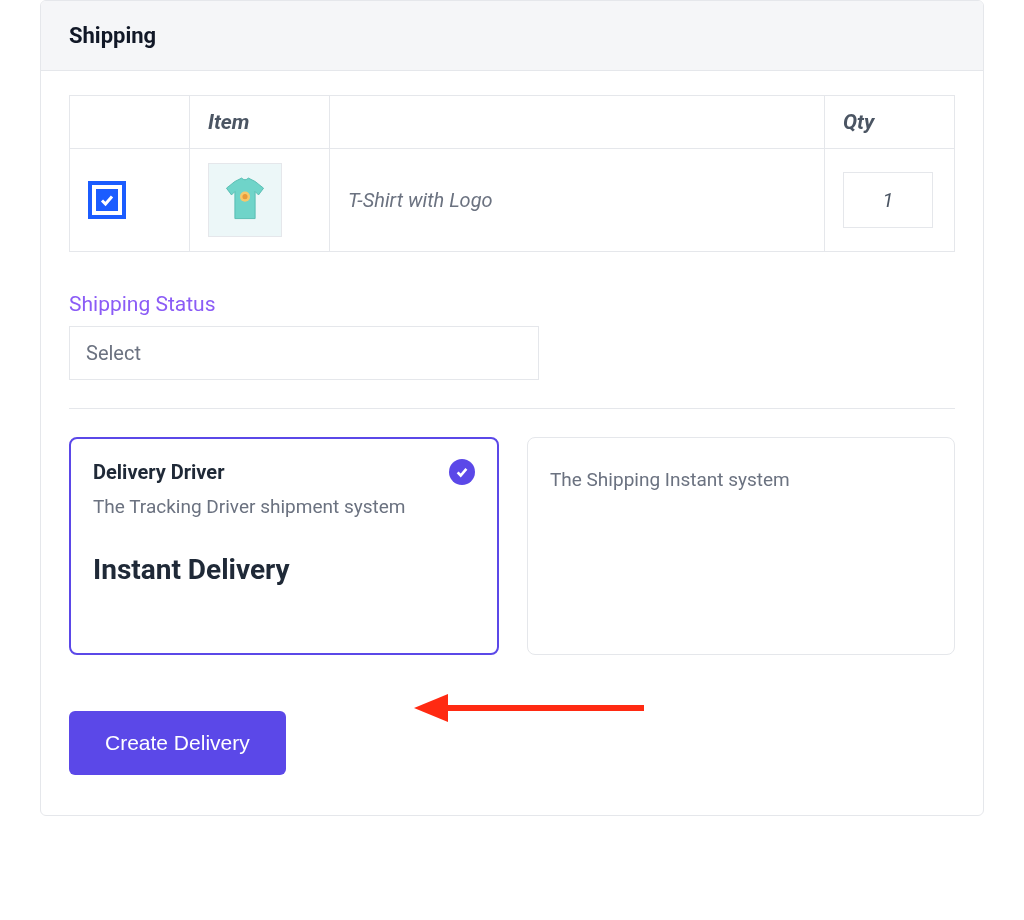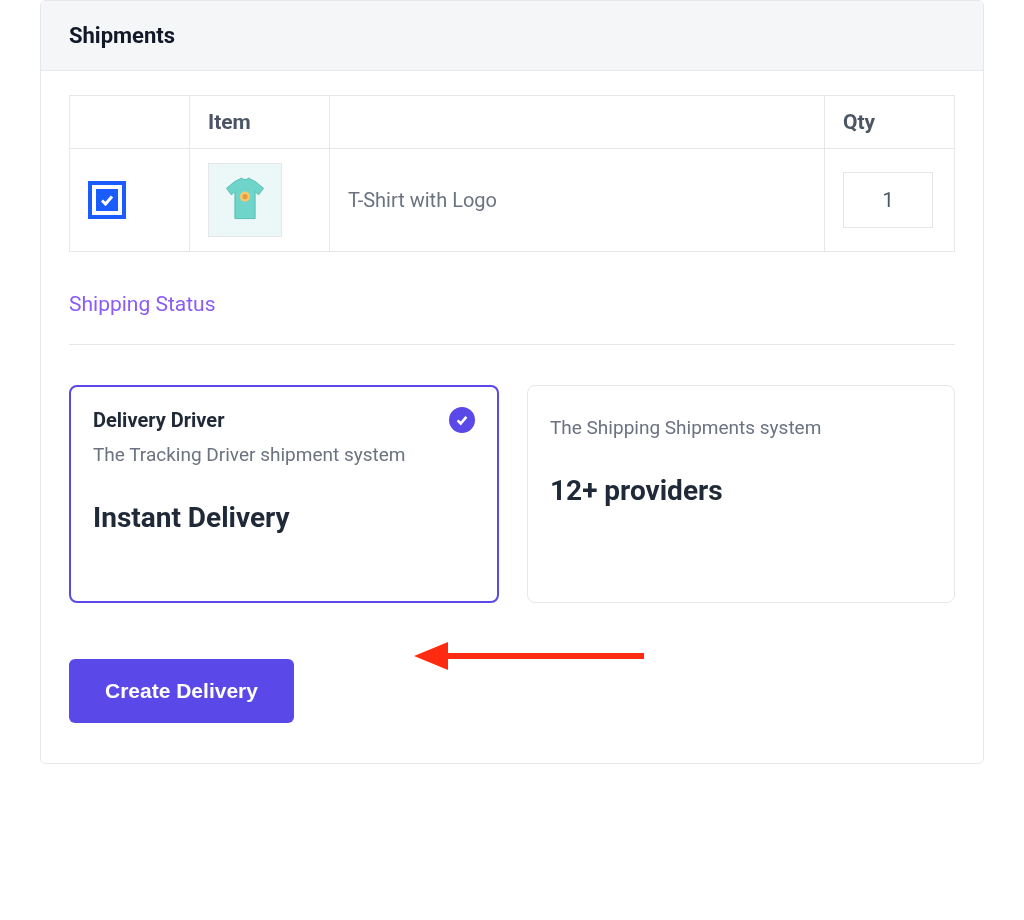--- a/index.html
+++ b/index.html
@@ -37,20 +37,21 @@
     table.items {
       width: 100%;
       border-collapse: collapse;
       border: 1px solid #e5e7eb;
     }
     table.items th, table.items td {
       border: 1px solid #e5e7eb;
       padding: 14px 18px;
       text-align: left;
       vertical-align: middle;
+      font-style: italic;
     }
     table.items th {
       font-size: 21px;
       font-weight: 700;
       color: #4b5563;
     }
     table.items td {
       font-size: 20px;
       color: #6b7280;
     }
@@ -131,21 +132,21 @@
     }
     .section-heading {
       margin-top: 14px;
       font-size: 22px;
       font-weight: 700;
       color: #111827;
     }
     .cards-row {
       display: flex;
       gap: 28px;
-      margin-top: 40px;
+      margin-top: 28px;
       justify-content: center;
     }
     .option-card {
       flex: 1;
       border: 1px solid #e5e7eb;
       border-radius: 8px;
       padding: 20px 22px 26px 22px;
       min-height: 218px;
       cursor: pointer;
       position: relative;
@@ -194,41 +195,41 @@
     .primary-btn {
       margin-top: 56px;
       display: inline-flex;
       align-items: center;
       justify-content: center;
       height: 64px;
       padding: 0 36px;
       background: #5b48e8;
       color: #ffffff;
       font-size: 21px;
-      font-weight: 700;
+      font-weight: 400;
       border: none;
       border-radius: 6px;
       cursor: pointer;
     }
     .arrow-wrap {
       position: absolute;
       left: 345px;
       top: 28px;
       pointer-events: none;
     }
     .action-row {
       position: relative;
     }
   </style>
 </head>
 <body>
 
 <div class="panel">
   <div class="panel-header">
-    <div class="panel-header-title">Shipments</div>
+    <div class="panel-header-title">Shipping</div>
   </div>
   <div class="panel-body">
 
     <table class="items">
       <thead>
         <tr>
           <th class="col-check"></th>
           <th class="col-img">Item</th>
           <th></th>
           <th class="col-qty">Qty</th>
@@ -256,41 +257,43 @@
           </td>
           <td>T-Shirt with Logo</td>
           <td class="col-qty">
             <span class="qty-box">1</span>
           </td>
         </tr>
       </tbody>
     </table>
 
     <label class="field-label">Shipping Status</label>
+    <div class="select-box">
+      <span>Select</span>
+    </div>
 
     <hr class="divider">
 
 
     <div class="cards-row">
       <div class="option-card selected">
         <div class="card-title-row">
           <div class="card-title">Delivery Driver</div>
           <span class="check-badge">
             <svg viewBox="0 0 16 16">
                 <polyline points="3,8.5 6.5,12 13,4.5"></polyline>
               </svg>
           </span>
         </div>
         <div class="card-desc">The Tracking Driver shipment system</div>
         <div class="card-footer">Instant Delivery</div>
       </div>
 
       <div class="option-card">
-        <div class="card-desc">The Shipping Shipments system</div>
-        <div class="card-footer">12+ providers</div>
+        <div class="card-desc">The Shipping Instant system</div>
       </div>
     </div>
 
     <div class="action-row">
       <button class="primary-btn">Create Delivery</button>
       <div class="arrow-wrap">
         <svg width="240" height="50" viewBox="0 0 240 50">
           <line x1="230" y1="25" x2="28" y2="25" stroke="#ff2a12" stroke-width="6"></line>
           <polygon points="0,25 34,11 34,39" fill="#ff2a12"></polygon>
         </svg>

